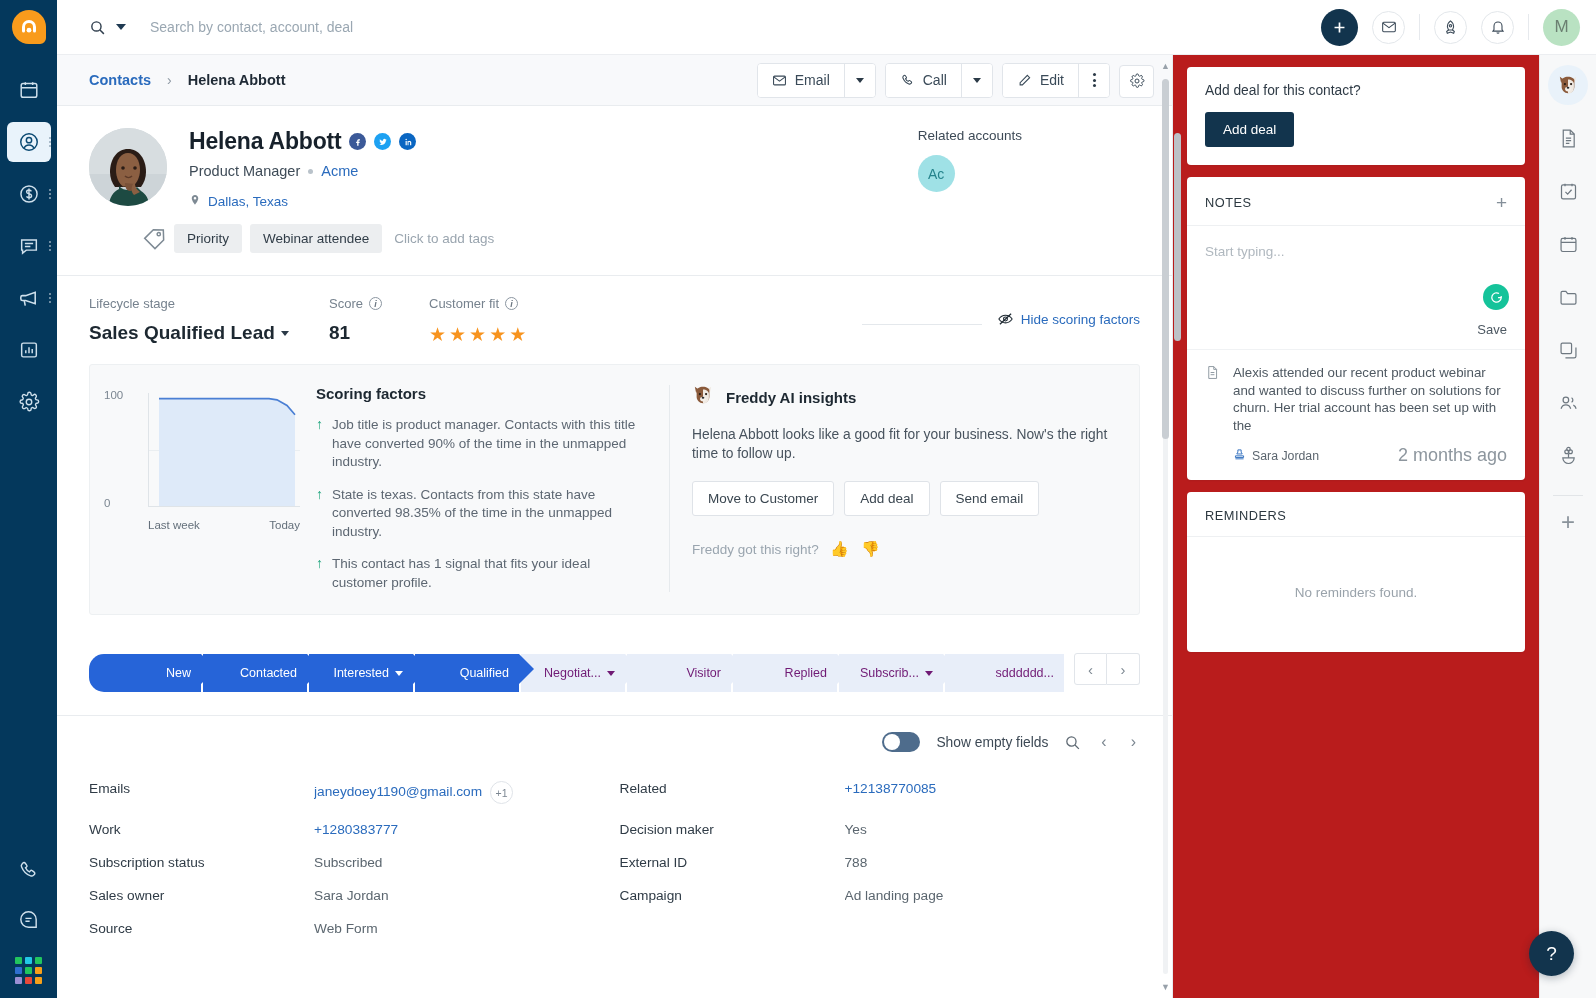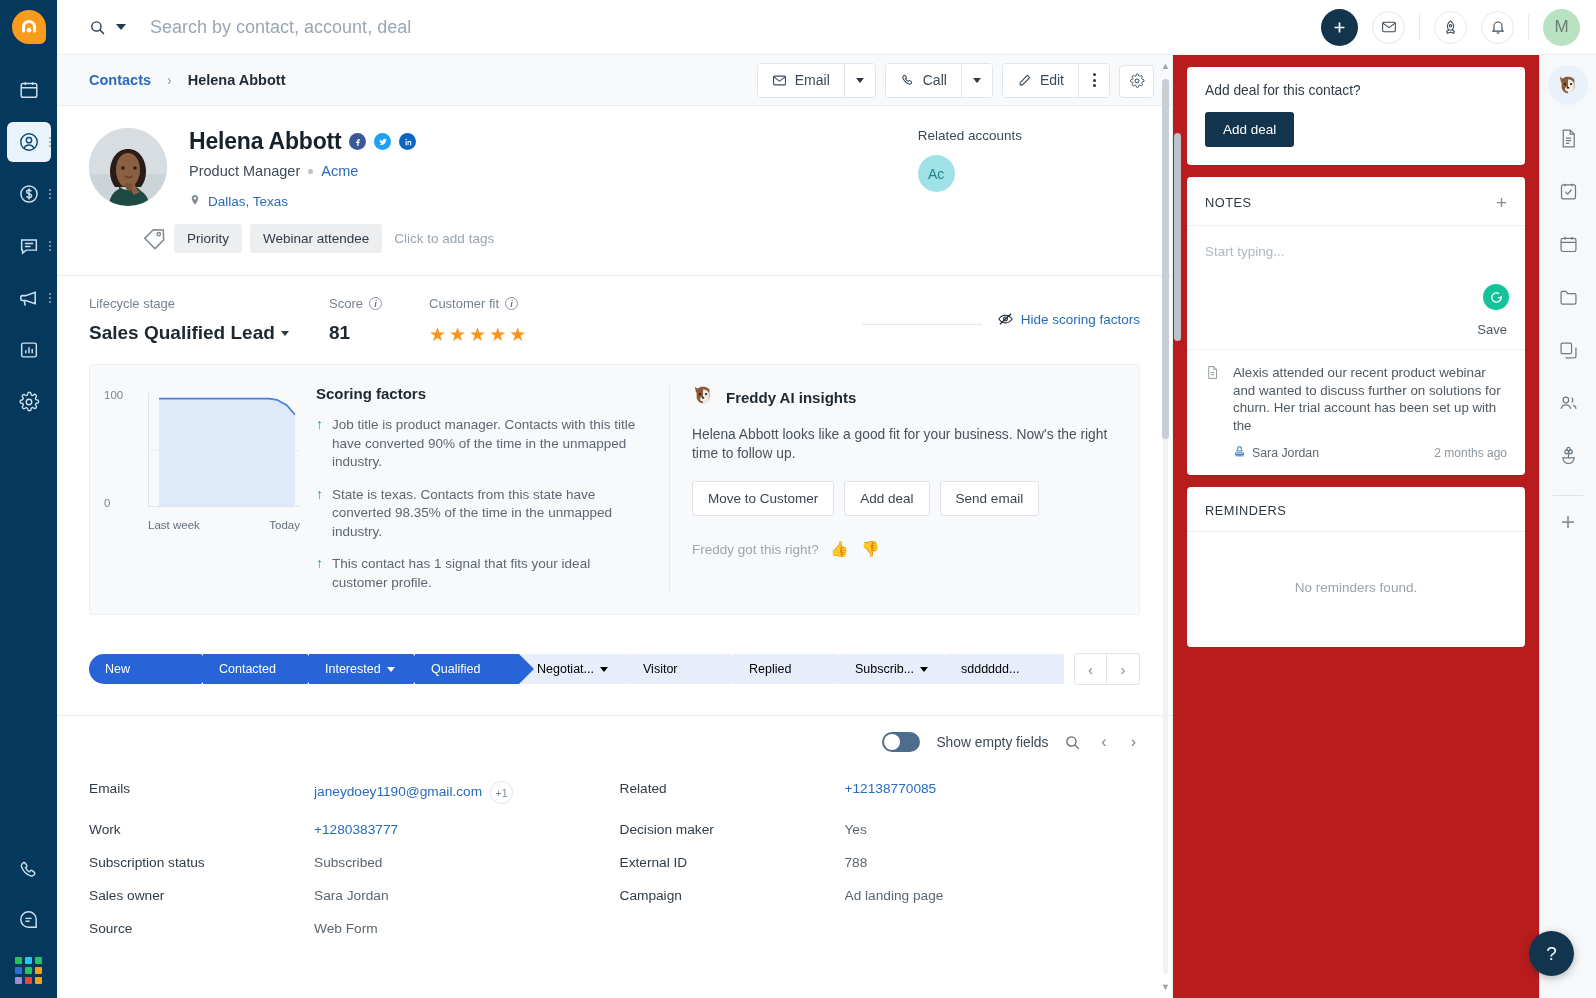--- a/index.html
+++ b/index.html
@@ -51,21 +51,21 @@
 
   
   .topbar {
     height: 55px; background: #ffffff; border-bottom: 1px solid #eceef1;
     display: flex; align-items: center; padding: 0 16px 0 32px; flex: 0 0 55px;
   }
   .search-wrap { display: flex; align-items: center; gap: 10px; flex: 1 1 auto; }
   .search-icon { color: #2f3e4d; display:flex; }
   .caret-dn { width: 0; height: 0; border-left: 5px solid transparent; border-right: 5px solid transparent; border-top: 6px solid #1f3a52; cursor:pointer; }
   .search-input {
-    border: none; outline: none; font-size: 18px; color: #2b3a47;
+    border: none; outline: none; font-size: 14px; color: #2b3a47;
     font-family: "Liberation Sans", sans-serif; width: 430px; margin-left: 14px; background: transparent;
   }
   .search-input::placeholder { color: #9aa7b2; }
   .topright { display: flex; align-items: center; gap: 14px; }
   .plus-circle {
     width: 37px; height: 37px; border-radius: 50%; background: #12344d;
     display:flex; align-items:center; justify-content:center; color:#fff; cursor:pointer;
   }
   .circ-btn {
     width: 33px; height: 33px; border-radius: 50%; border: 1px solid #e3e7eb;
@@ -184,26 +184,26 @@
     border:1px solid #dfe3e8; background:#fff; border-radius:3px; padding: 9px 15px;
     font-size:13.5px; color:#3a4650; cursor:pointer; font-family:"Liberation Sans", sans-serif;
   }
   .fr-feedback { margin-top:24px; display:flex; align-items:center; gap:12px; font-size:13.5px; color:#9aa5af; }
   .thumb { cursor:pointer; font-size:15px; color:#b7c0c8; }
 
   
   .pipe-wrap { margin: 38px 32px 0 32px; display:flex; align-items:center; }
   .pipe { display:flex; flex: 1 1 auto; height: 30px; }
   .stage {
-    position:relative; height:30px; display:flex; align-items:center; justify-content:flex-start;
+    position:relative; height:38px; display:flex; align-items:center; justify-content:flex-end;
     font-size:12.5px; color:#fff; cursor:pointer; background:#2664d8; margin-right: 2px;
     padding: 0 10px; min-width:0;
   }
   .stage.first { border-radius: 15px 0 0 15px; padding-left: 16px; }
-  .stage.muted { background:#e8eef9; color:#000000; }
+  .stage.muted { background:#e8eef9; color:#701a75; }
   .stage .chev {
     position:absolute; right: -15px; top:0; width:15px; height:30px; z-index:2;
   }
   .stage .chev svg { display:block; }
   .stage-lab { white-space:nowrap; overflow:hidden; text-overflow:ellipsis; }
   .st-caret { width:0;height:0;border-left:4px solid transparent;border-right:4px solid transparent;border-top:5px solid currentColor; margin-left:6px; flex:0 0 auto;}
   .pipe-nav { display:flex; margin-left: 8px; }
   .pn-btn {
     width:33px;height:32px;border:1px solid #e1e5ea;display:flex;align-items:center;justify-content:center;
     cursor:pointer; background:#fff; color:#7c8791; font-size:15px;
@@ -273,21 +273,21 @@
     position:absolute; right: 16px; bottom: 12px; width:26px;height:26px;border-radius:50%;
     background:#15c39a; color:#fff; display:flex;align-items:center;justify-content:center;font-size:15px; cursor:pointer;
   }
   .save-row { text-align:right; padding: 0 18px 12px 18px; font-size:13px; color:#4d5862; cursor:pointer; }
   .note-item { display:flex; gap:12px; padding: 14px 18px 14px 18px; border-top:1px solid #f0f2f4; }
   .note-doc { flex:0 0 16px; color:#8b959e; }
   .note-body { flex:1 1 auto; min-width:0; }
   .note-txt { font-size:13.3px; line-height:17.5px; color:#4f5962; }
   .note-meta { margin-top:11px; display:flex; align-items:center; justify-content:space-between; }
   .note-auth { display:flex; align-items:center; gap:6px; font-size:12.3px; color:#5c666f; }
-  .note-time { font-size:12px; color:#8d969e; }
+  .note-time { font-size:18px; color:#8d969e; }
   .rc-empty { padding: 48px 0 52px 0; text-align:center; font-size:13.5px; color:#9aa3ab; }
 
   
   .rscroll { position:absolute; left: 1px; top: 78px; width:9px; }
   .rscroll .tb { width:7px; height: 208px; background:#bcc2c7; border-radius:4px; }
 
   
   .rightrail {
     flex: 0 0 57px; width:57px; background:#f7f8f9; border-left:1px solid #e6e9ec;
     display:flex; flex-direction:column; align-items:center; padding-top: 10px; position:relative;

